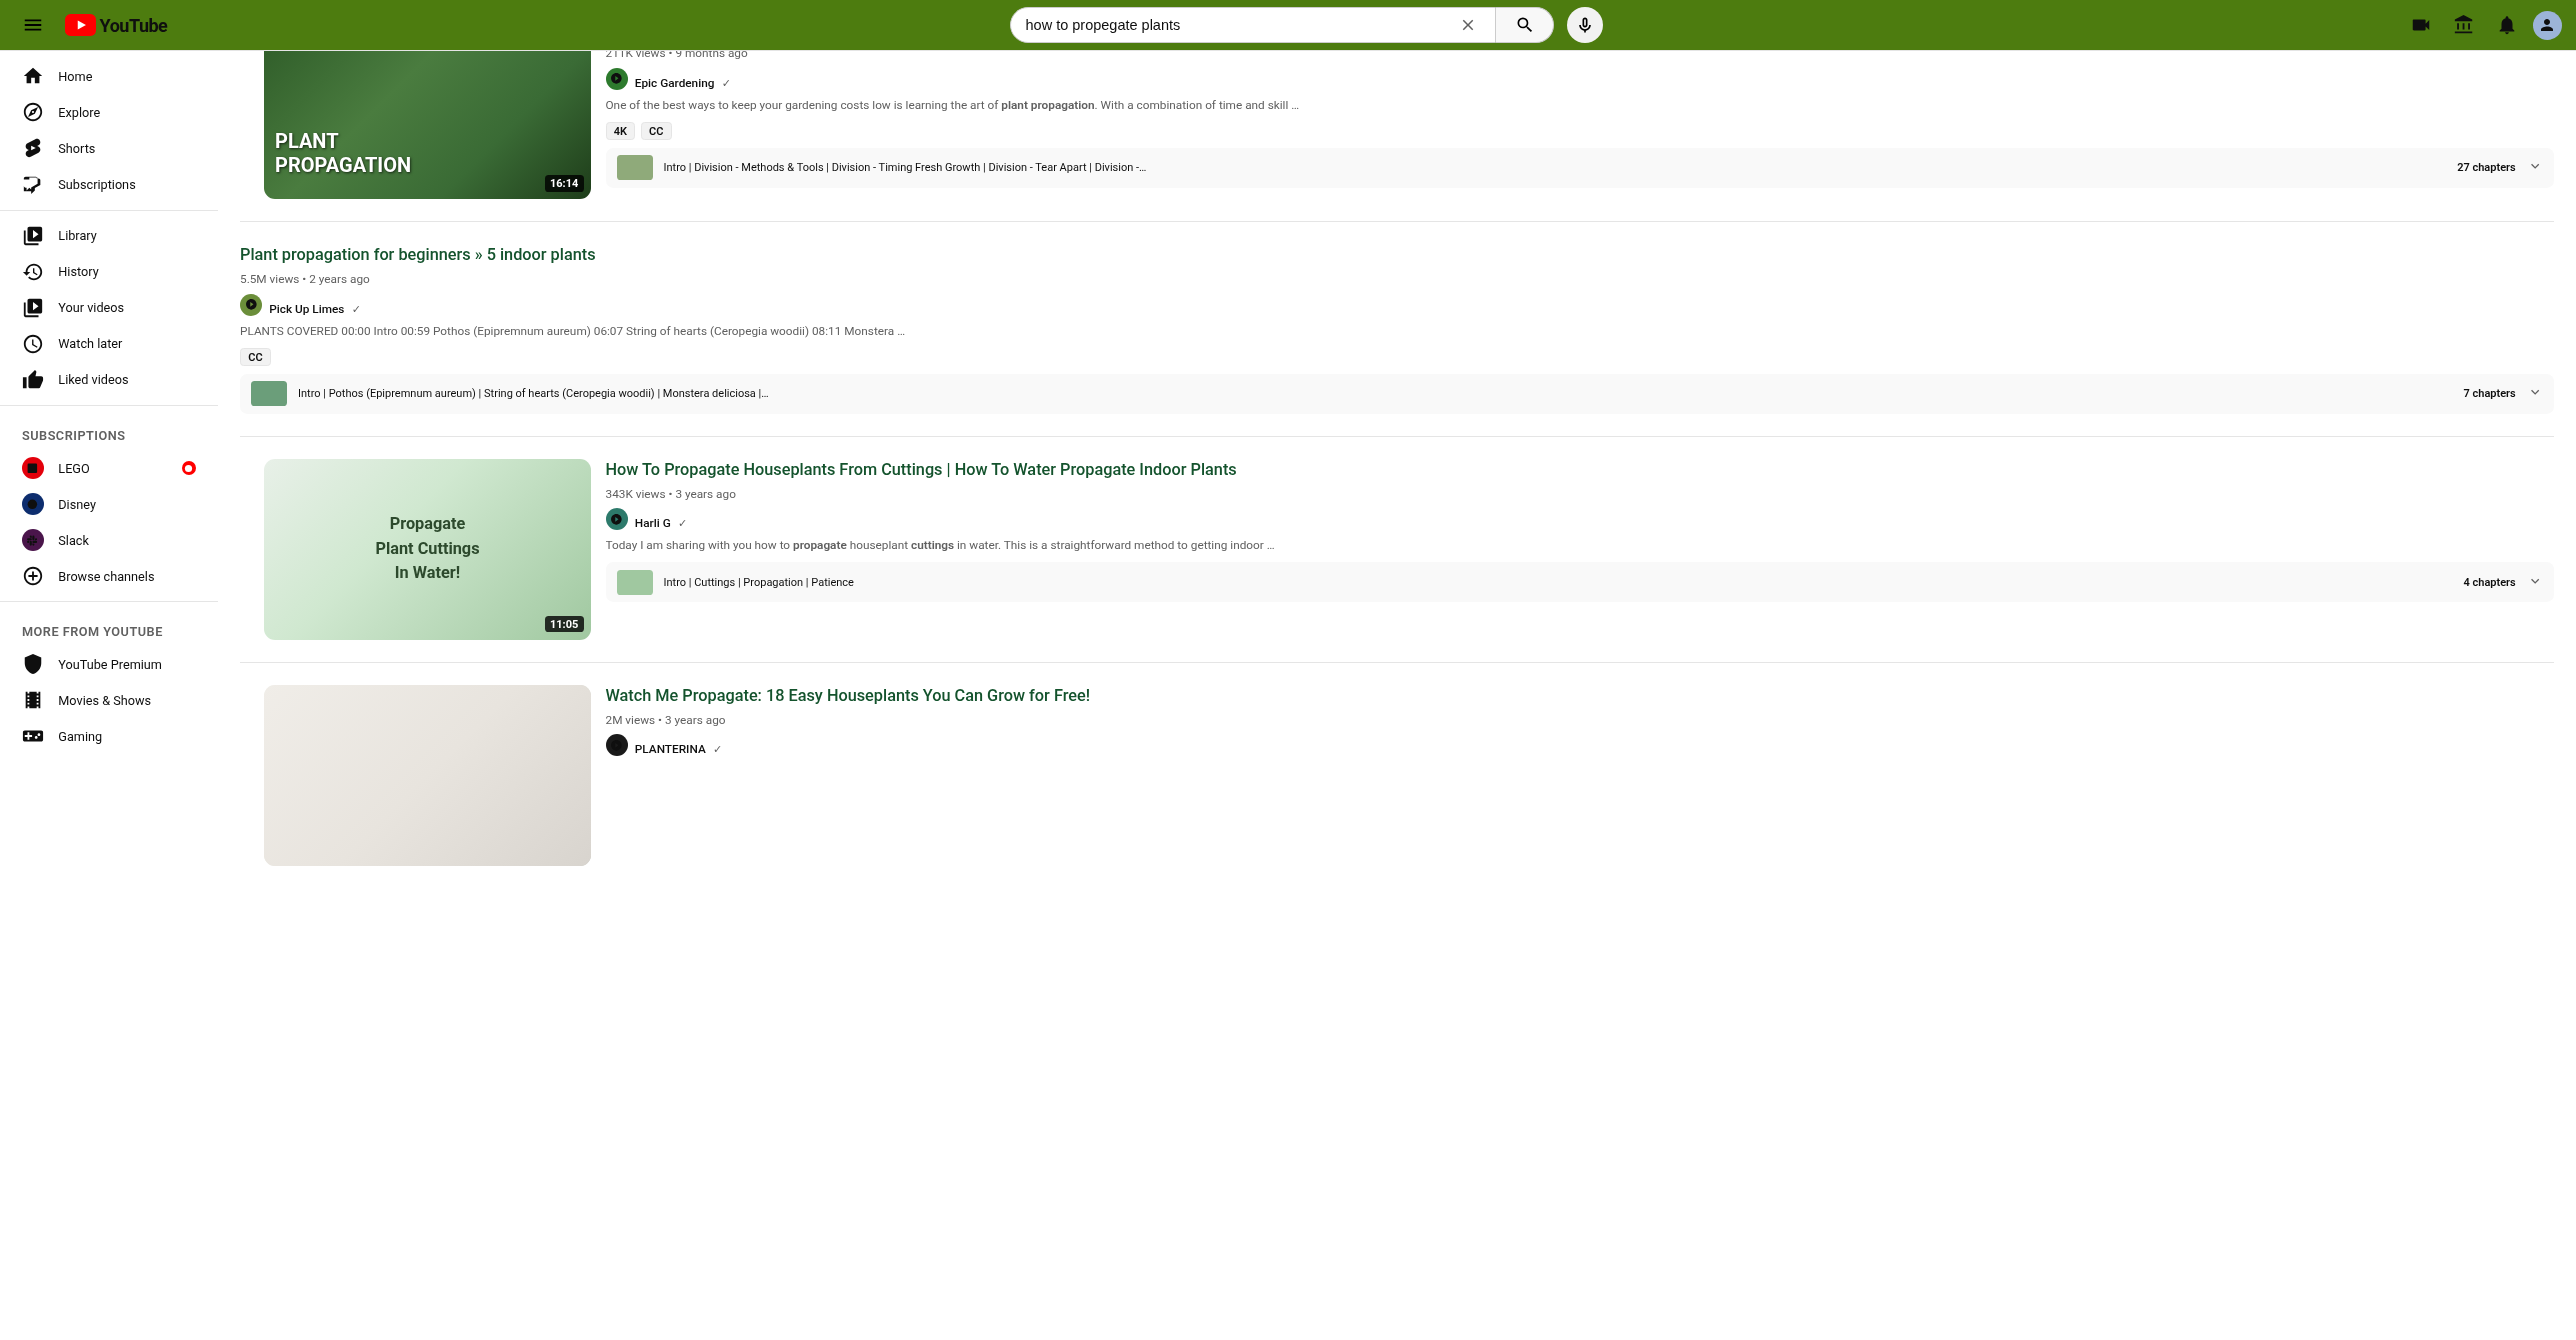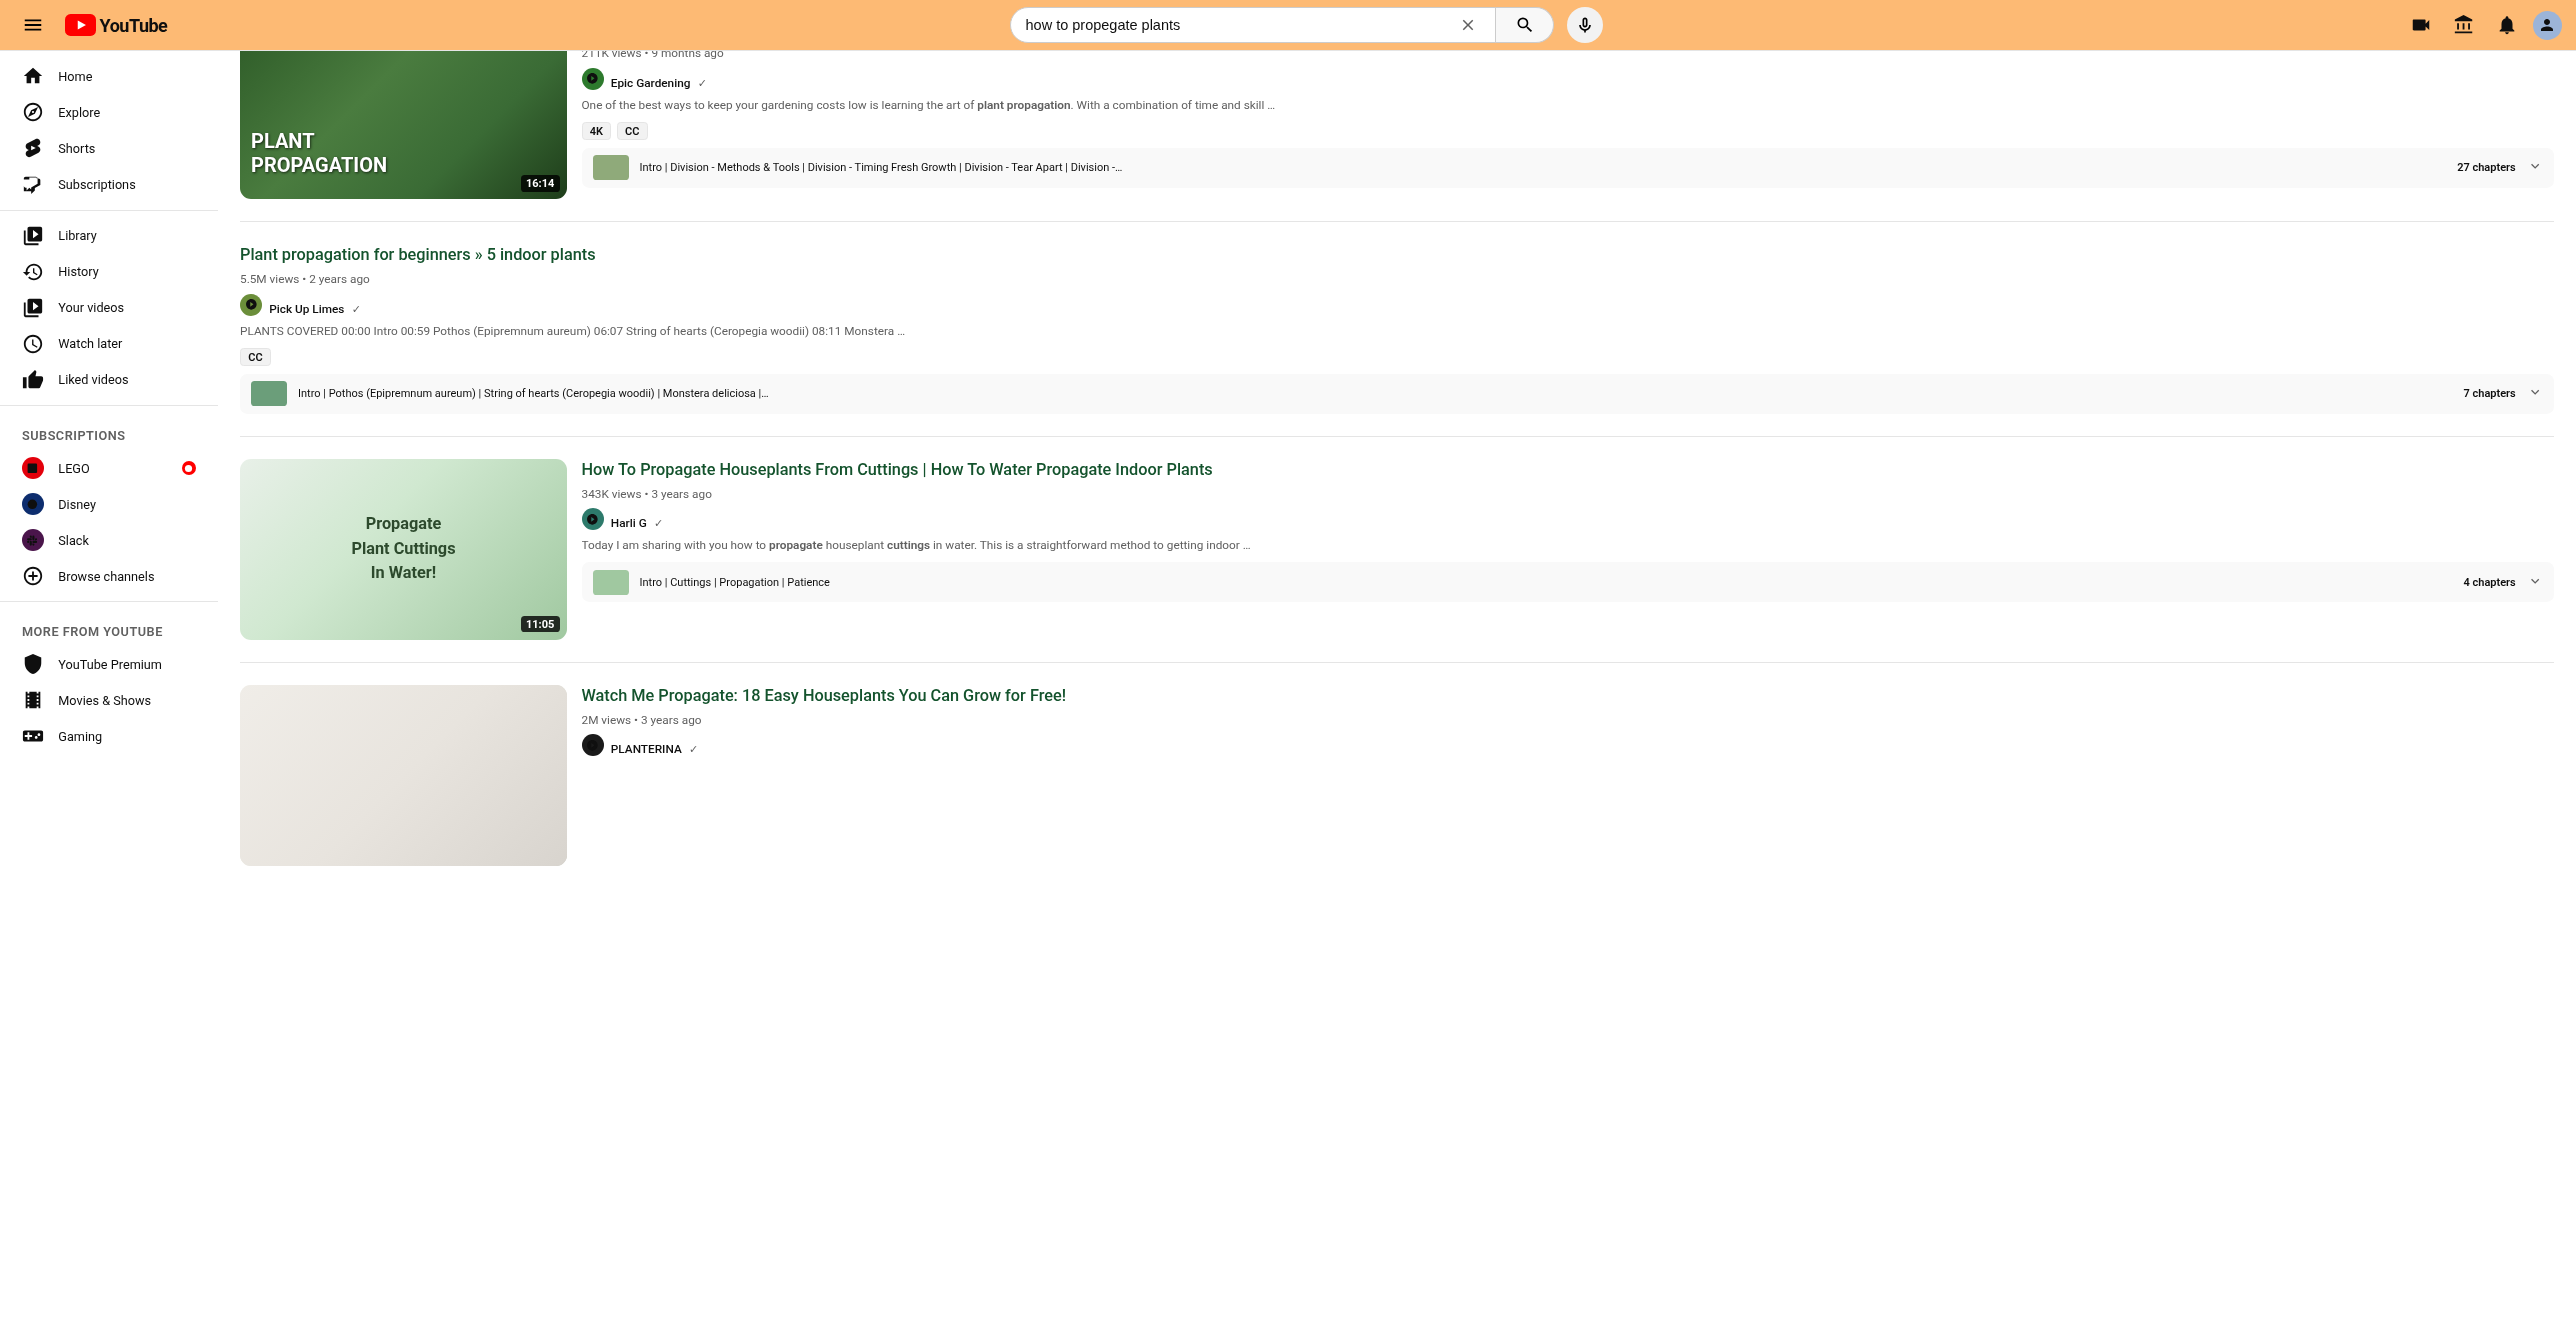--- a/index.html
+++ b/index.html
@@ -1,21 +1,21 @@
 <!DOCTYPE html>
 <html style="font-size:14.5px"><head>
   <meta charset="utf-8">
   <style>
     * { box-sizing: border-box; margin: 0; padding: 0; }
     body { font-family: 'Roboto', Arial, sans-serif; background: #fff; color: #0f0f0f; font-size: 12.7px; overflow-x: hidden; }
 
     
     .header {
       position: fixed; top: 0; left: 0; right: 0; height: 51px;
-      background: #fdba74; display: flex; align-items: center; padding: 0 14.5px;
+      background: #4d7c0f; display: flex; align-items: center; padding: 0 14.5px;
       z-index: 100; border-bottom: 0.9px solid #e5e5e5;
       gap: 7.3px;
     }
     .header-left { display: flex; align-items: center; gap: 14.5px; min-width: 218px; }
     .hamburger-btn { width: 36px; height: 36px; display: flex; align-items: center; justify-content: center; cursor: pointer; border-radius: 50%; border: none; background: none; }
     .youtube-logo { display: flex; align-items: center; gap: 3.6px; cursor: pointer; }
     .yt-icon { width: 31px; height: 22px; }
     .yt-wordmark { font-size: 18px; font-weight: 700; letter-spacing: -0.5px; color: #0f0f0f; }
 
     .header-center { flex: 1; display: flex; align-items: flex-start; justify-content: center; gap: 13px; }
@@ -54,21 +54,21 @@
     .live-badge { width: 14.5px; height: 14.5px; background: #f00; border-radius: 50%; margin-left: auto; display: flex; align-items: center; justify-content: center; }
     .live-badge svg { width: 9px; height: 9px; }
 
     
     .main { margin-left: 218px; padding: 18px 22px; flex: 1; }
 
     
     .video-item { display: flex; gap: 14.5px; margin-bottom: 22px; padding-bottom: 22px; border-bottom: 0.9px solid #e5e5e5; }
     .video-item:last-child { border-bottom: none; }
 
-    .thumbnail-wrap { position: relative; width: 327px; min-width: 327px; height: 181px; border-radius: 11px; overflow: hidden; background: #000; cursor: pointer; }
+    .thumbnail-wrap { position: relative; width: 327px; min-width: 327px; height: 181px; border-radius: 11px; overflow: hidden; background: #000; cursor: pointer; margin-left: 24px; }
     .duration-badge { position: absolute; bottom: 7.3px; right: 7.3px; background: rgba(0,0,0,0.8); color: #fff; font-size: 11px; font-weight: 700; padding: 1.8px 5.4px; border-radius: 3.6px; }
 
     
     .thumb-1 { background: linear-gradient(135deg, #2d5a27 0%, #4a7c3f 40%, #3a6b35 70%, #1e3d1a 100%); }
     .thumb-2 { background: linear-gradient(135deg, #1a4a2e 0%, #2d7a4a 40%, #1e5a35 70%, #0f2e1a 100%); }
     .thumb-3 { background: linear-gradient(135deg, #e8f0e8 0%, #d0e8d0 40%, #b8d8b8 70%, #a0c8a0 100%); }
     .thumb-4 { background: linear-gradient(135deg, #f5f5f0 0%, #e8e8e0 40%, #d8d8d0 70%, #c8c8c0 100%); }
 
     
     .thumb-overlay { position: absolute; bottom: 22px; left: 11px; color: #fff; font-weight: 700; font-size: 18px; text-shadow: 0.9px 0.9px 2.7px rgba(0,0,0,0.7); }

